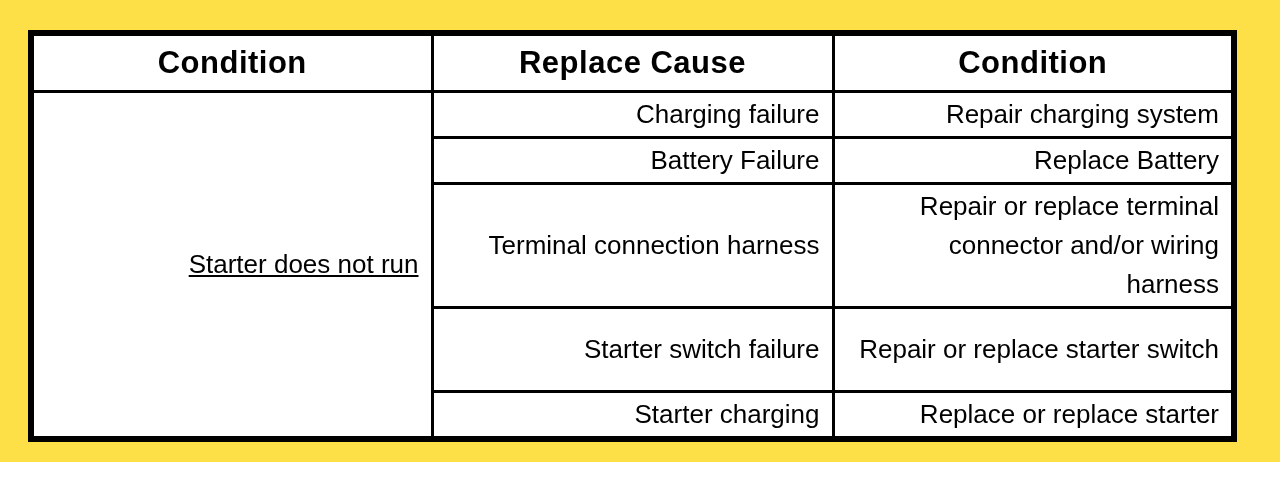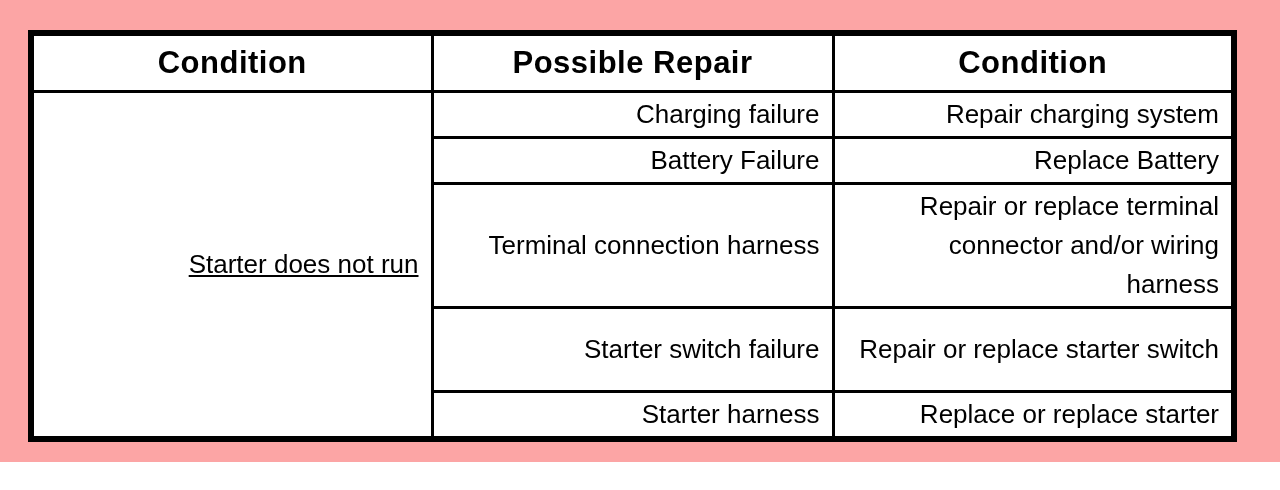--- a/index.html
+++ b/index.html
@@ -11,21 +11,21 @@
     overflow: hidden;
   }
   body {
     font-family: "Liberation Sans", "DejaVu Sans", sans-serif;
     color: #000000;
   }
   .doc-page {
     position: relative;
     width: 1280px;
     height: 462px;
-    background: #fca5a5;
+    background: #fde047;
   }
   table.trouble-table {
     position: absolute;
     left: 28px;
     top: 30px;
     width: 1205px;
     border-collapse: collapse;
     table-layout: fixed;
     background: #ffffff;
   }
@@ -63,21 +63,21 @@
 <div class="doc-page">
   <table class="trouble-table">
     <colgroup>
         <col>
         <col>
         <col>
       </colgroup>
     <thead>
       <tr>
         <th>Condition</th>
-        <th>Possible Repair</th>
+        <th>Replace Cause</th>
         <th>Condition</th>
       </tr>
     </thead>
     <tbody>
       <tr class="row-h48">
         <td class="condition-cell" rowspan="5">Starter does not run</td>
         <td>Charging failure</td>
         <td>Repair charging system</td>
       </tr>
       <tr class="row-h48">
@@ -86,18 +86,18 @@
       </tr>
       <tr class="row-h122">
         <td>Terminal connection harness</td>
         <td>Repair or replace terminal connector and/or wiring harness</td>
       </tr>
       <tr class="row-h86">
         <td>Starter switch failure</td>
         <td>Repair or replace starter switch</td>
       </tr>
       <tr class="row-h46">
-        <td>Starter harness</td>
+        <td>Starter charging</td>
         <td>Replace or replace starter</td>
       </tr>
     </tbody>
   </table>
 </div>
 
 </body></html>

